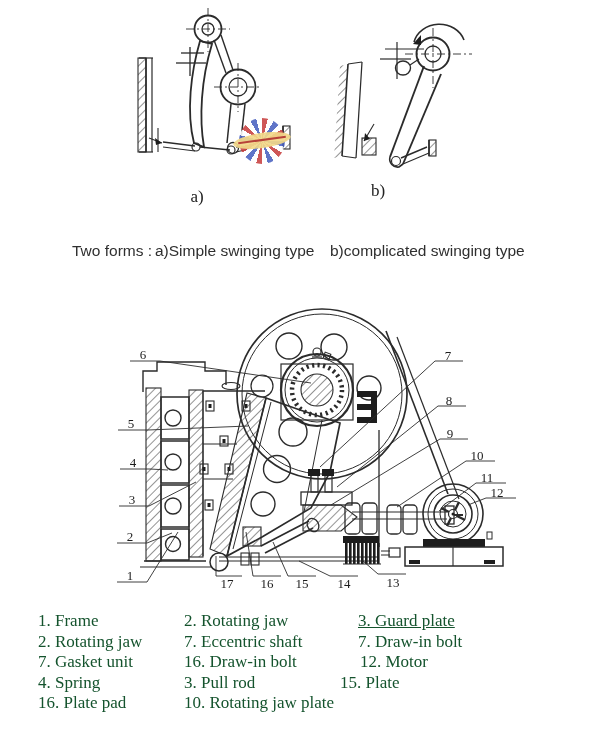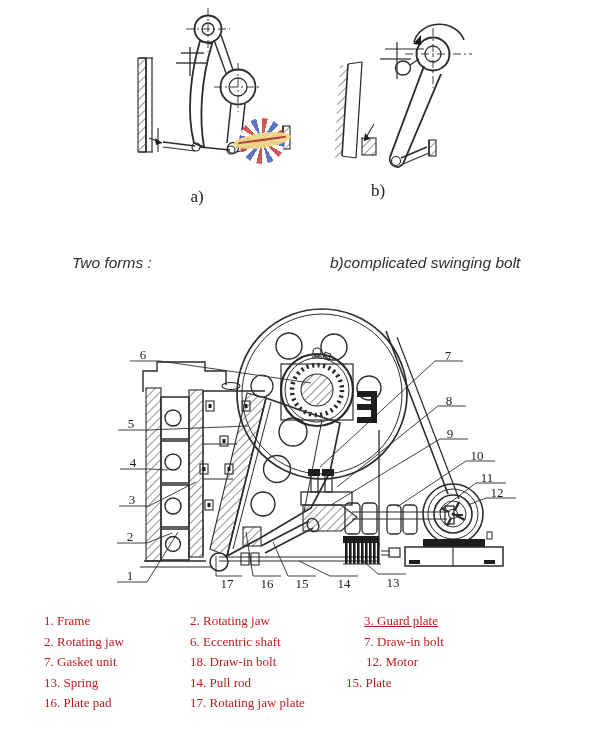--- a/index.html
+++ b/index.html
@@ -5,27 +5,27 @@
   html,body{margin:0;padding:0;background:#fff;}
   #page{position:relative;width:601px;height:756px;background:#fff;overflow:hidden;
         font-family:"Liberation Serif",serif;}
   #art{position:absolute;left:0;top:0;}
   .ln{stroke:#2b2b2b;fill:none;}
   .fillD{fill:#1d1d1d;stroke:none;}
   .hatch{fill:url(#hatch);stroke:#2b2b2b;stroke-width:1.1;}
   .dash{stroke-dasharray:8 3 2 3;stroke-width:0.9;}
   .caption{position:absolute;top:242px;left:0;width:601px;height:22px;
            font-family:"Liberation Sans",sans-serif;font-size:15.5px;color:#2f2f2f;}
-  .caption span{position:absolute;top:12px;white-space:nowrap;font-style:italic;}
+  .caption span{position:absolute;top:0;white-space:nowrap;}
   .cap-prefix{left:72px;}
   .cap-a{left:155px;}
   .cap-b{left:330px;}
-  .plist{position:absolute;left:44px;top:611px;width:540px;
+  .plist{position:absolute;left:38px;top:611px;width:540px;
          display:grid;grid-template-columns:146px 156px 1fr;
-         font-size:13px;line-height:20.6px;color:#b91c1c;}
+         font-size:17px;line-height:20.6px;color:#14532d;}
   .plist span{white-space:nowrap;}
   .plist span:nth-child(3){padding-left:18px;text-decoration:underline;}
   .plist span:nth-child(6){padding-left:18px;}
   .plist span:nth-child(9){padding-left:20px;}
   .plist span:nth-child(15){padding-left:8px;margin-left:17px;}
   
   .wm{position:absolute;left:239px;top:118px;width:46px;height:46px;border-radius:50%;
       opacity:.88;
       background:repeating-conic-gradient(#c84040 0deg 15deg,#ffffff 15deg 30deg,
                  #4a62c0 30deg 45deg,#ffffff 45deg 60deg);}
@@ -325,33 +325,34 @@
 </svg>
 
 <div>
   <div class="wm"></div>
   <div class="wm-band"></div>
   <div class="wm-line"></div>
 </div>
 
 <div class="caption">
   <span class="cap-prefix">Two forms :</span>
-  <span class="cap-b">b)complicated swinging bolt</span>
+  <span class="cap-a">a)Simple swinging type</span>
+  <span class="cap-b">b)complicated swinging type</span>
 </div>
 
 <div class="plist">
   <span>1. Frame</span>
   <span>2. Rotating jaw</span>
   <span>3. Guard plate</span>
   <span>2. Rotating jaw</span>
-  <span>6. Eccentric shaft</span>
+  <span>7. Eccentric shaft</span>
   <span>7. Draw-in bolt</span>
   <span>7. Gasket unit</span>
-  <span>18. Draw-in bolt</span>
+  <span>16. Draw-in bolt</span>
   <span>12. Motor</span>
-  <span>13. Spring</span>
-  <span>14. Pull rod</span>
+  <span>4. Spring</span>
+  <span>3. Pull rod</span>
   <span>15. Plate</span>
   <span>16. Plate pad</span>
-  <span>17. Rotating jaw plate</span>
+  <span>10. Rotating jaw plate</span>
 </div>
 
 </div>
 
 </body></html>

